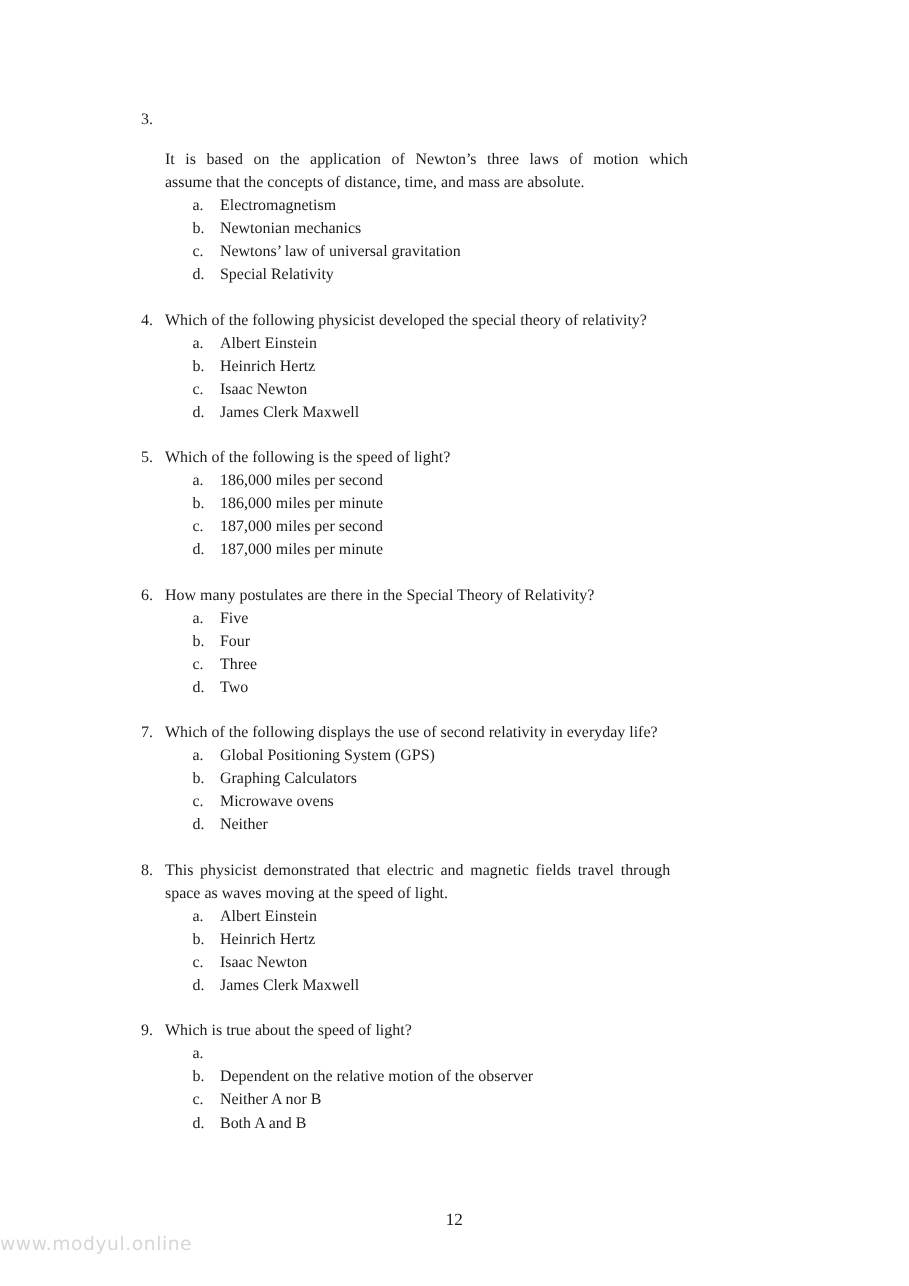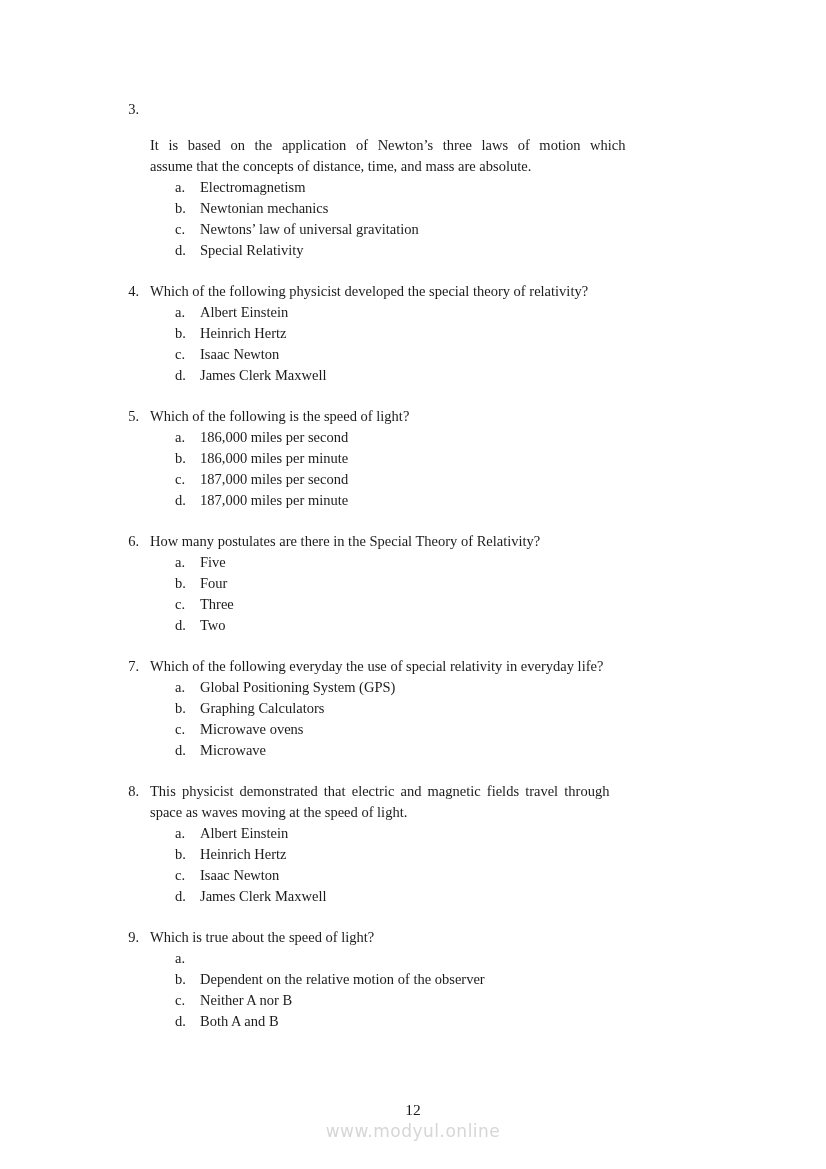--- a/index.html
+++ b/index.html
@@ -65,21 +65,20 @@
     width: 100%;
     text-align: center;
     font-size: 15.5px;
     color: #1b1b1b;
   }
   .watermark {
     position: absolute;
     top: 1121px;
     left: 0;
     width: 100%;
-    text-align: center;
     font-family: "DejaVu Sans", sans-serif;
     font-size: 17px;
     letter-spacing: 0.5px;
     color: #d6d6d6;
   }
 </style>
 </head>
 <body>
 
 <div class="page">
@@ -182,37 +181,37 @@
             <span class="opt-letter">d.</span>
             <span class="opt-text">Two</span>
           </li>
         </ul>
       </div>
     </section>
 
     <section class="question">
       <div class="q-num">7.</div>
       <div class="q-body">
-        <div class="q-line-text">Which of the following everyday the use of special relativity in everyday life?</div>
+        <div class="q-line-text">Which of the following displays the use of second relativity in everyday life?</div>
         <ul class="options">
           <li class="option">
             <span class="opt-letter">a.</span>
             <span class="opt-text">Global Positioning System (GPS)</span>
           </li>
           <li class="option">
             <span class="opt-letter">b.</span>
             <span class="opt-text">Graphing Calculators</span>
           </li>
           <li class="option">
             <span class="opt-letter">c.</span>
             <span class="opt-text">Microwave ovens</span>
           </li>
           <li class="option">
             <span class="opt-letter">d.</span>
-            <span class="opt-text">Microwave</span>
+            <span class="opt-text">Neither</span>
           </li>
         </ul>
       </div>
     </section>
 
     <section class="question">
       <div class="q-num">8.</div>
       <div class="q-body">
         <div class="q-line-text stretch-slight">This physicist demonstrated that electric and magnetic fields travel through</div>
         <div class="q-line-text">space as waves moving at the speed of light.</div>

